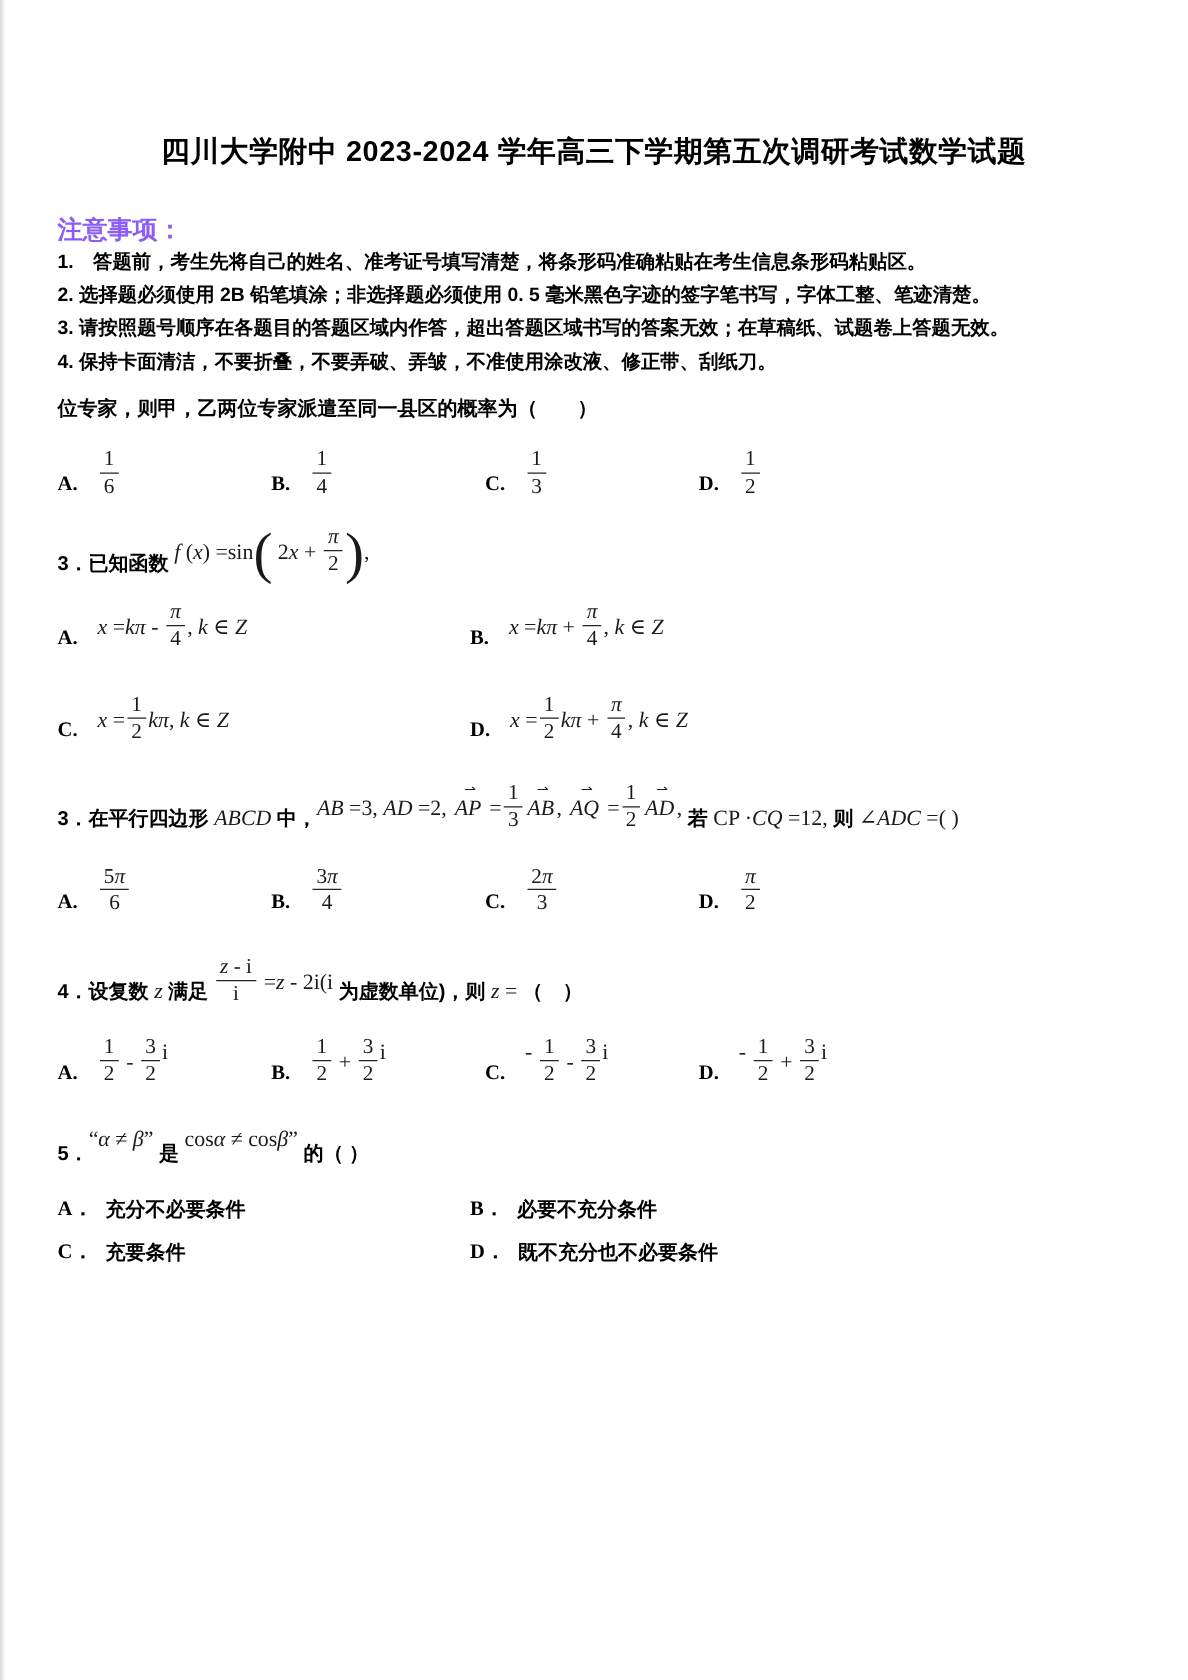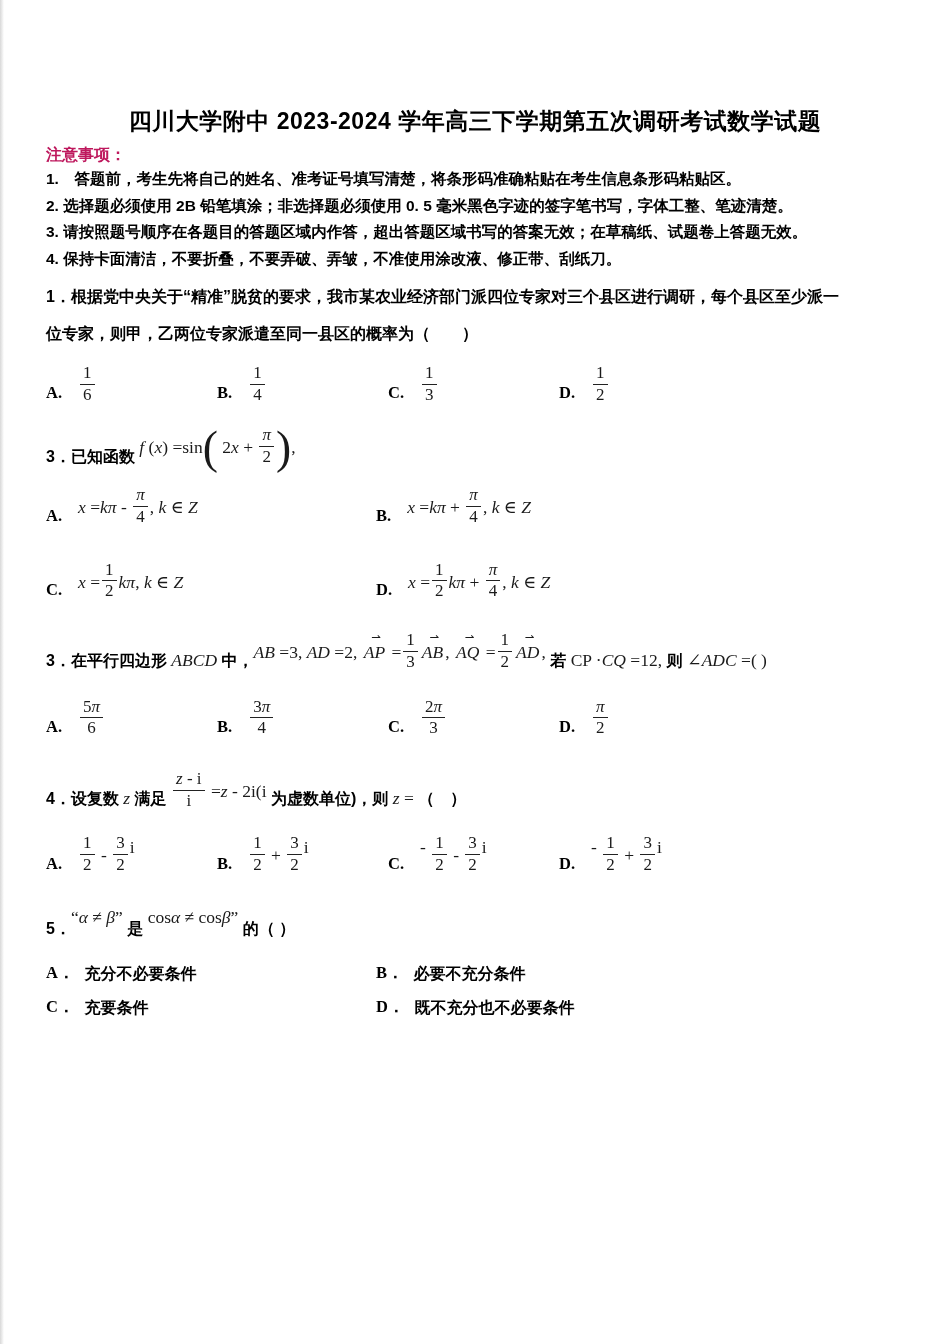--- a/index.html
+++ b/index.html
@@ -6,21 +6,21 @@
   body{
     width:950px;height:1344px;background:#ffffff;color:#111;
     font-family:"Liberation Sans",sans-serif;overflow:hidden;position:relative;
   }
   .page{padding:0 46px 0 46px;}
 
   .title{
     margin:106px 0 0 0;text-align:center;font-size:23px;font-weight:700;color:#000000;
     letter-spacing:0.5px;
   }
-  .notice-head{margin-top:8px;font-size:16px;font-weight:700;color:#be185d;}
+  .notice-head{margin-top:33px;font-size:20px;font-weight:700;color:#8b5cf6;}
   .notice-item{font-size:15.5px;font-weight:700;color:#000;line-height:26.5px;}
   .section-head{margin-top:30px;font-size:15.8px;font-weight:700;color:#000;}
 
   
   .mline{display:flex;align-items:center;flex-wrap:nowrap;}
   .seg{display:inline-block;white-space:pre-wrap;}
   .seg-b{align-self:flex-end;}
   .seg-c{align-self:center;}
   .seg-r{align-self:flex-end;margin-bottom:12px;}
 
@@ -80,23 +80,20 @@
 
   <div class="notice-head">注意事项：</div>
   <div class="notice-item">1.　答题前，考生先将自己的姓名、准考证号填写清楚，将条形码准确粘贴在考生信息条形码粘贴区。</div>
   <div class="notice-item">2. 选择题必须使用 2B 铅笔填涂；非选择题必须使用 0. 5 毫米黑色字迹的签字笔书写，字体工整、笔迹清楚。</div>
   <div class="notice-item">3. 请按照题号顺序在各题目的答题区域内作答，超出答题区域书写的答案无效；在草稿纸、试题卷上答题无效。</div>
   <div class="notice-item">4. 保持卡面清洁，不要折叠，不要弄破、弄皱，不准使用涂改液、修正带、刮纸刀。</div>
 
 
   <section class="q q1">
     <div class="mline">
-        <span class="seg seg-b"><span class="tk-c">1．根据党中央关于“精准”脱贫的要求，我市某农业经济部门派四位专家对三个县区进行调研，每个县区至少派一</span></span>
-      </div>
-    <div class="mline">
         <span class="seg seg-b"><span class="tk-c">位专家，则甲，乙两位专家派遣至同一县区的概率为（　　）</span></span>
       </div>
     <div class="opts">
         <div class="opt-row cols-4">
           <span class="opt">
             <span class="opt-label">A.</span>
             <span class="opt-expr"><span class="frac"><span class="fn"><span class="tk-r">1</span></span><span class="fd"><span class="tk-r">6</span></span></span></span>
           </span>
           <span class="opt">
             <span class="opt-label">B.</span>

